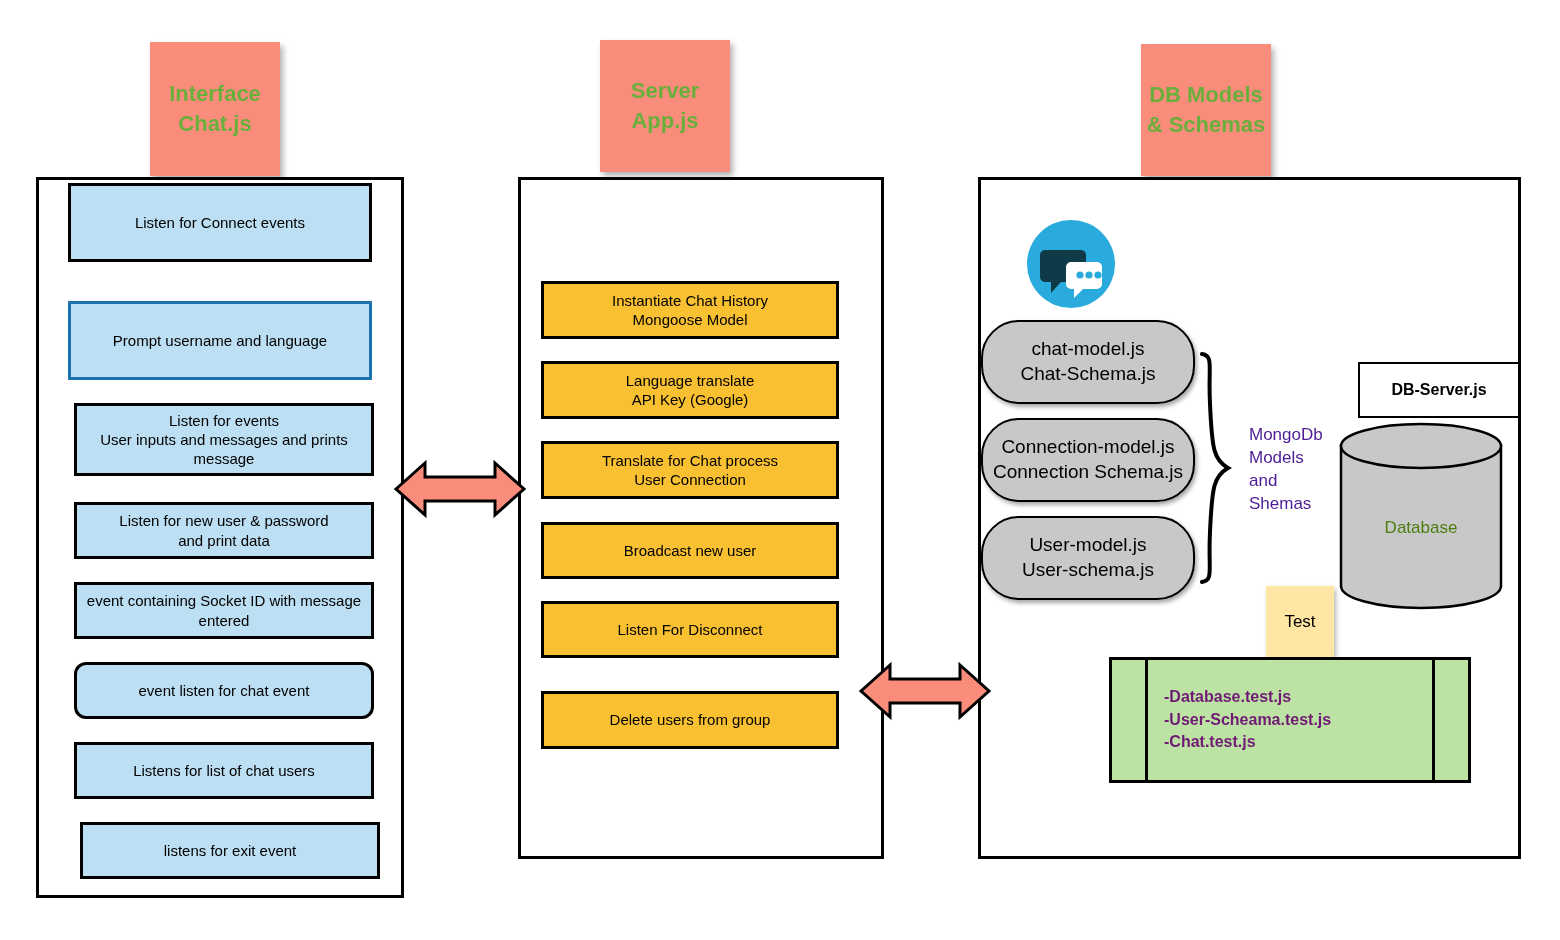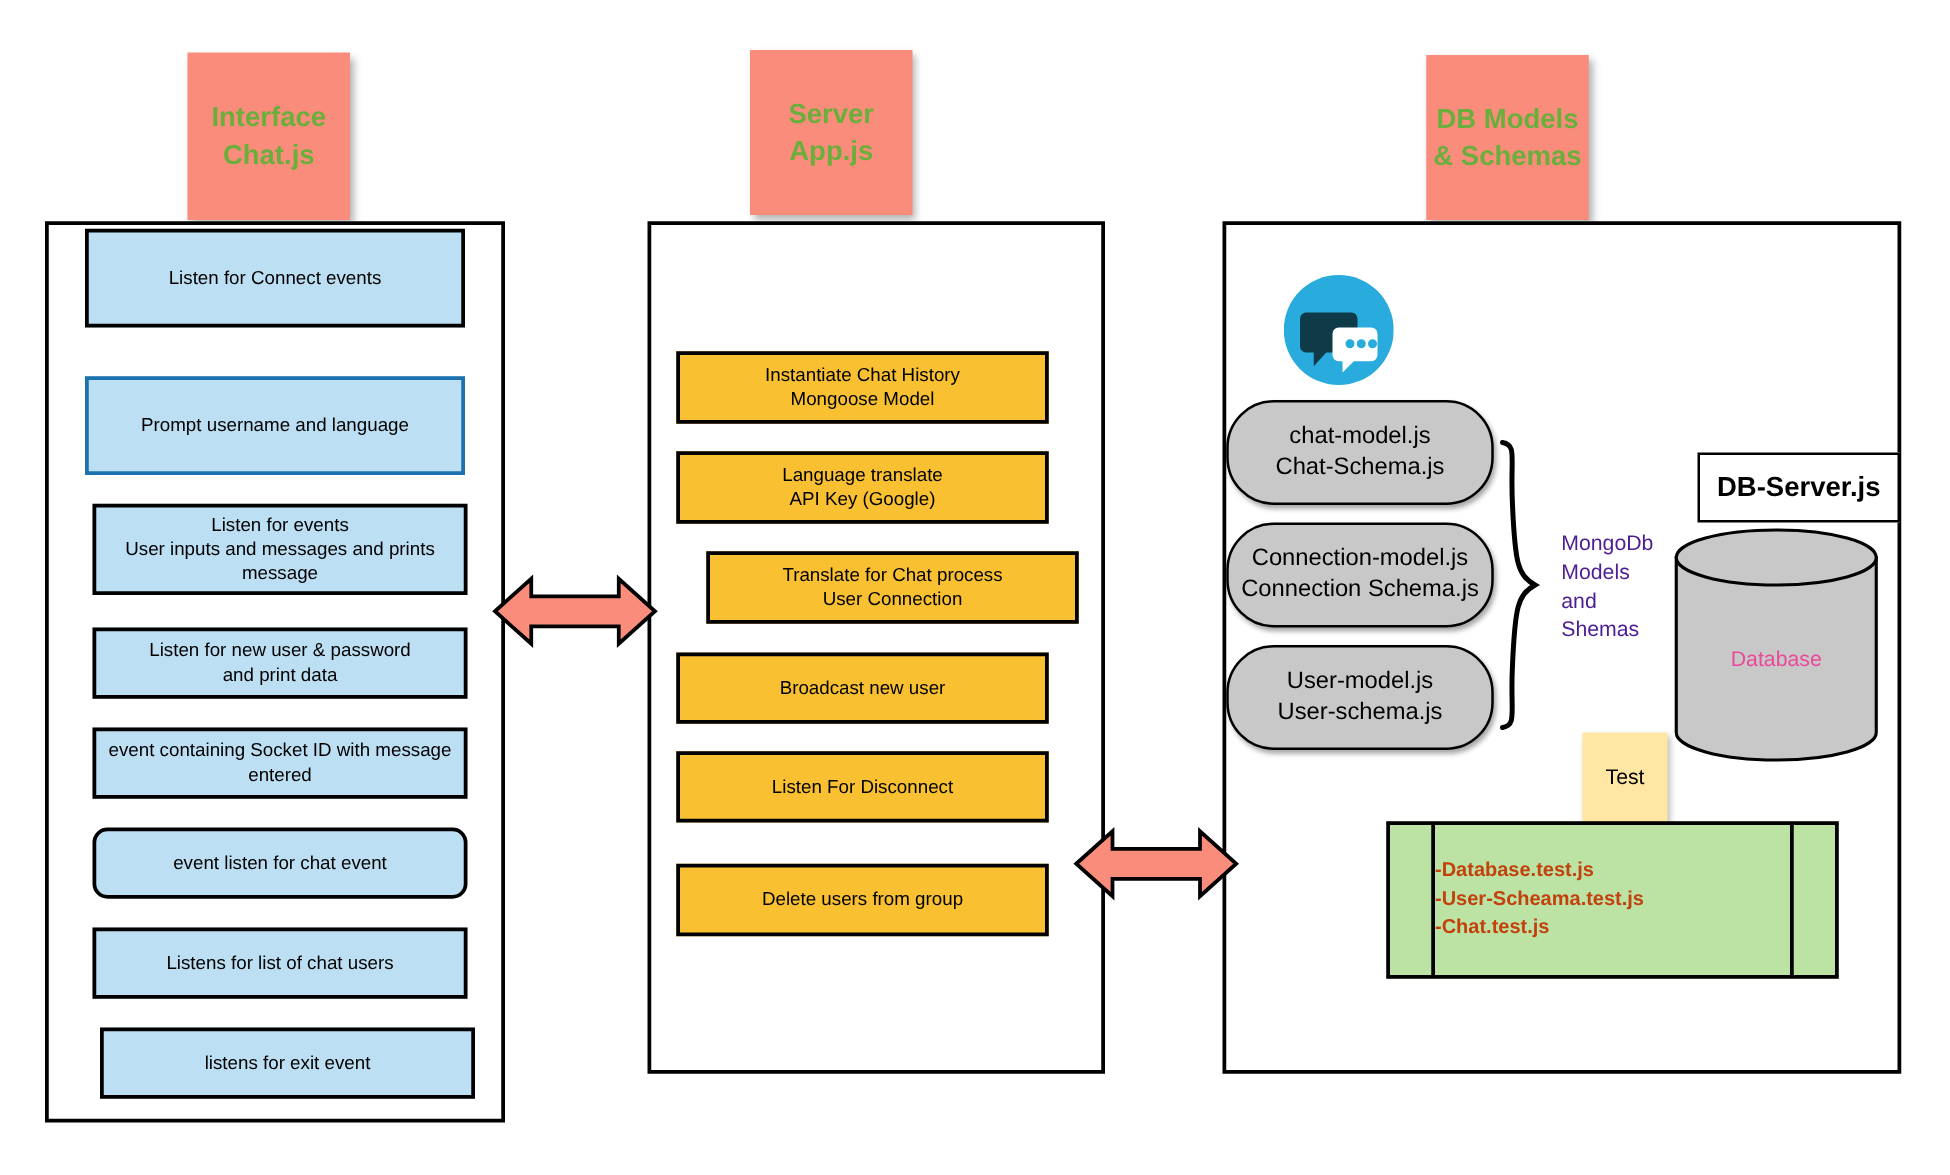--- a/index.html
+++ b/index.html
@@ -107,33 +107,33 @@
   #db-server-box {
     position: absolute;
     left: 1358px; top: 362px;
     width: 162px; height: 56px;
     border: 2px solid #000;
     background: #fff;
     box-sizing: border-box;
     display: flex;
     align-items: center;
     justify-content: center;
-    font-size: 22px;
+    font-size: 16px;
     font-weight: bold;
   }
 
   
   #db-cylinder { position: absolute; left: 1338px; top: 422px; width: 166px; height: 188px; }
   #db-cyl-label {
     position: absolute;
     left: 1338px; top: 518px;
     width: 166px;
     text-align: center;
     font-size: 17px;
-    color: #ec4899;
+    color: #4d7c0f;
   }
 
   
   #test-note {
     position: absolute;
     left: 1266px; top: 586px;
     width: 68px; height: 72px;
     background: #FFE6A2;
     display: flex;
     align-items: center;
@@ -161,25 +161,26 @@
   }
   #test-box .col-narrow-r {
     width: 36px;
     border-left: 3px solid #000;
     box-sizing: border-box;
   }
   #test-box .col-main {
     flex: 1;
     display: flex;
     align-items: center;
+    padding-left: 16px;
     font-size: 16px;
     font-weight: bold;
     line-height: 1.42;
     white-space: pre-line;
-    color: #c2410c;
+    color: #701a75;
   }
 </style>
 </head>
 <body>
 
 <div class="canvas">
 
   <div class="sticky" id="sticky-interface">Interface
 Chat.js</div>
 
@@ -211,21 +212,21 @@
 
   <div class="panel" id="panel-server"></div>
 
 
   <div class="pbox orange" style="left:541px; top:281px; width:298px; height:58px;">Instantiate Chat History
 Mongoose Model</div>
 
   <div class="pbox orange" style="left:541px; top:361px; width:298px; height:58px;">Language translate
 API Key (Google)</div>
 
-  <div class="pbox orange" style="left:541px; top:441px; width:298px; height:58px;margin-left:24px;">Translate for Chat process
+  <div class="pbox orange" style="left:541px; top:441px; width:298px; height:58px;">Translate for Chat process
 User Connection</div>
 
   <div class="pbox orange" style="left:541px; top:522px; width:298px; height:57px;">Broadcast new user</div>
 
   <div class="pbox orange" style="left:541px; top:601px; width:298px; height:57px;">Listen For Disconnect</div>
 
   <div class="pbox orange" style="left:541px; top:691px; width:298px; height:58px;">Delete users from group</div>
 
   <div class="panel" id="panel-db"></div>
 

